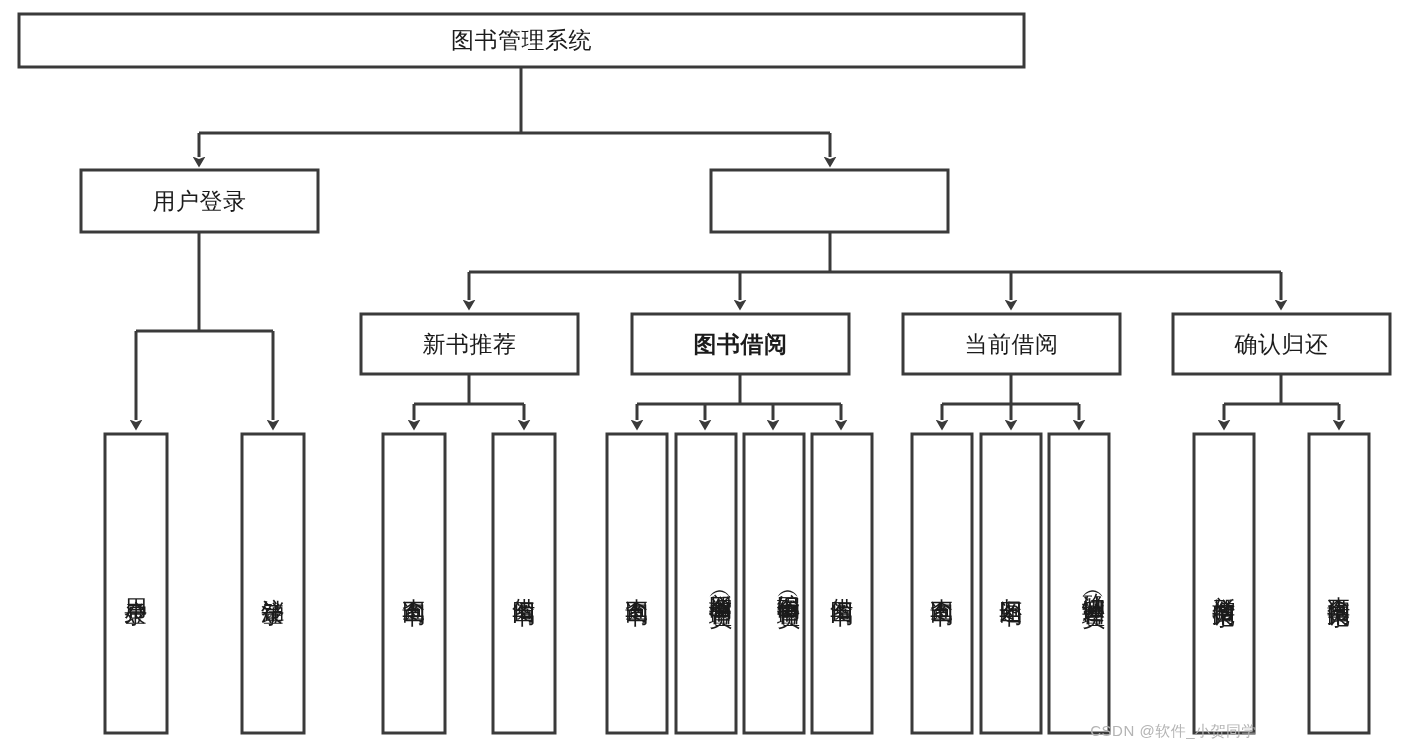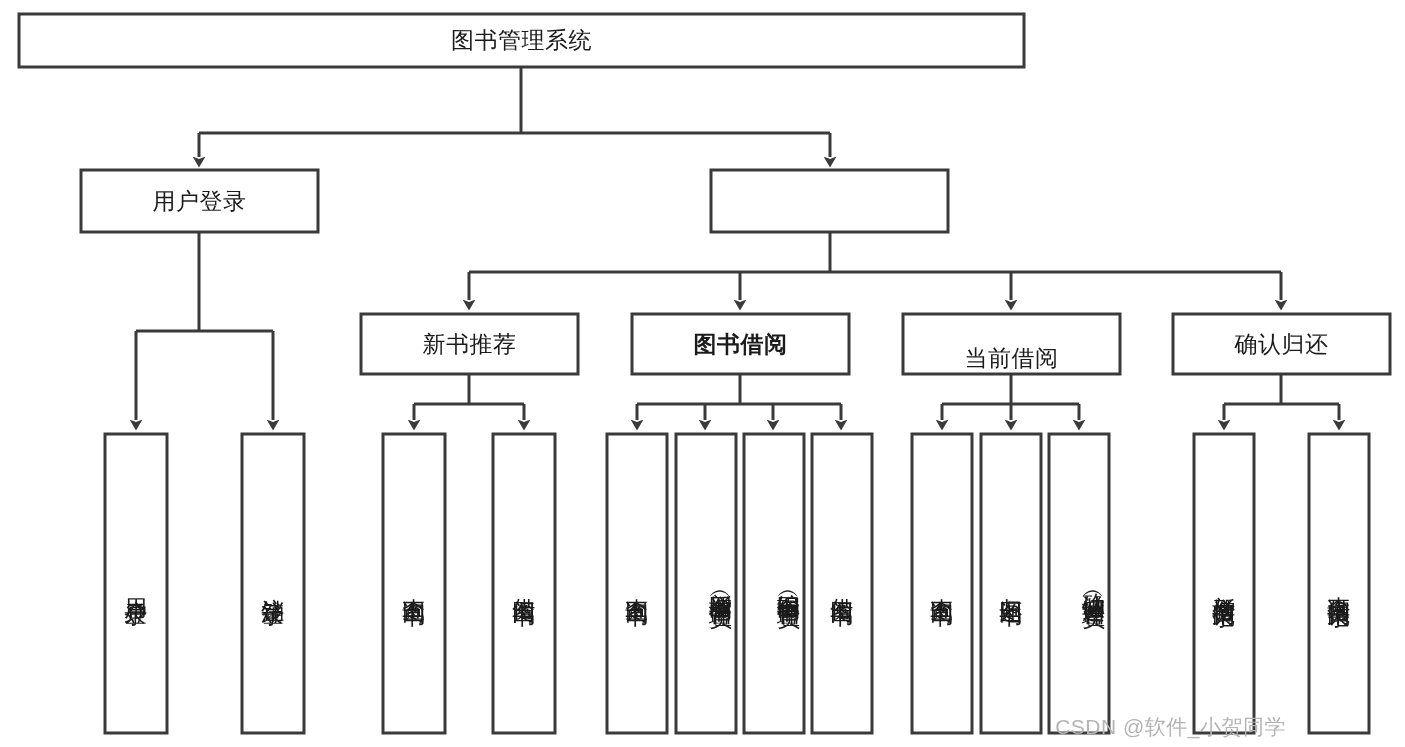--- a/index.html
+++ b/index.html
@@ -11,21 +11,20 @@
     width: 1405px;
     height: 747px;
     font-family: "Liberation Sans", "DejaVu Sans", sans-serif;
     overflow: hidden;
   }
   #diagram-root {
     position: relative;
     width: 1265px;
     height: 747px;
     background: #ffffff;
-    padding-left: 29px;
   }
   svg.diagram-canvas {
     position: absolute;
     top: 0;
     left: 0;
     width: 1405px;
     height: 747px;
   }
   .node-rect {
     fill: #ffffff;
@@ -68,21 +67,21 @@
     pointer-events: none;
   }
   .node-hit {
     position: absolute;
     background: transparent;
   }
   #watermark {
     position: absolute;
     right: 8px;
     bottom: 6px;
-    font-size: 21px;
+    font-size: 15px;
     color: #b4b4b4;
     letter-spacing: 0.5px;
     white-space: nowrap;
     text-align: center;
   }
 </style>
 </head>
 <body>
 
 <div id="diagram-root">
@@ -175,21 +174,21 @@
   <div class="node-hit" style="left:81px; top:170px; width:237px; height:62px;"></div>
 
   <div class="node-hit" style="left:711px; top:170px; width:237px; height:62px;"></div>
 
   <div class="node-label-h" style="left:361px; top:314px; width:217px; height:60px;border-radius:18px;">新书推荐</div>
   <div class="node-hit" style="left:361px; top:314px; width:217px; height:60px;"></div>
 
   <div class="node-label-h" style="left:632px; top:314px; width:217px; height:60px;font-weight:bold;">图书借阅</div>
   <div class="node-hit" style="left:632px; top:314px; width:217px; height:60px;"></div>
 
-  <div class="node-label-h" style="left:903px; top:328px; width:217px; height:60px;">当前借阅</div>
+  <div class="node-label-h" style="left:903px; top:314px; width:217px; height:60px;">当前借阅</div>
   <div class="node-hit" style="left:903px; top:314px; width:217px; height:60px;"></div>
 
   <div class="node-label-h" style="left:1173px; top:314px; width:217px; height:60px;">确认归还</div>
   <div class="node-hit" style="left:1173px; top:314px; width:217px; height:60px;"></div>
 
   <div class="node-label-v" style="left:105px; top:434px; width:62px; height:299px;">用户登录</div>
   <div class="node-hit" style="left:105px; top:434px; width:62px; height:299px;"></div>
 
   <div class="node-label-v" style="left:242px; top:434px; width:62px; height:299px;">注销登录</div>
   <div class="node-hit" style="left:242px; top:434px; width:62px; height:299px;"></div>

